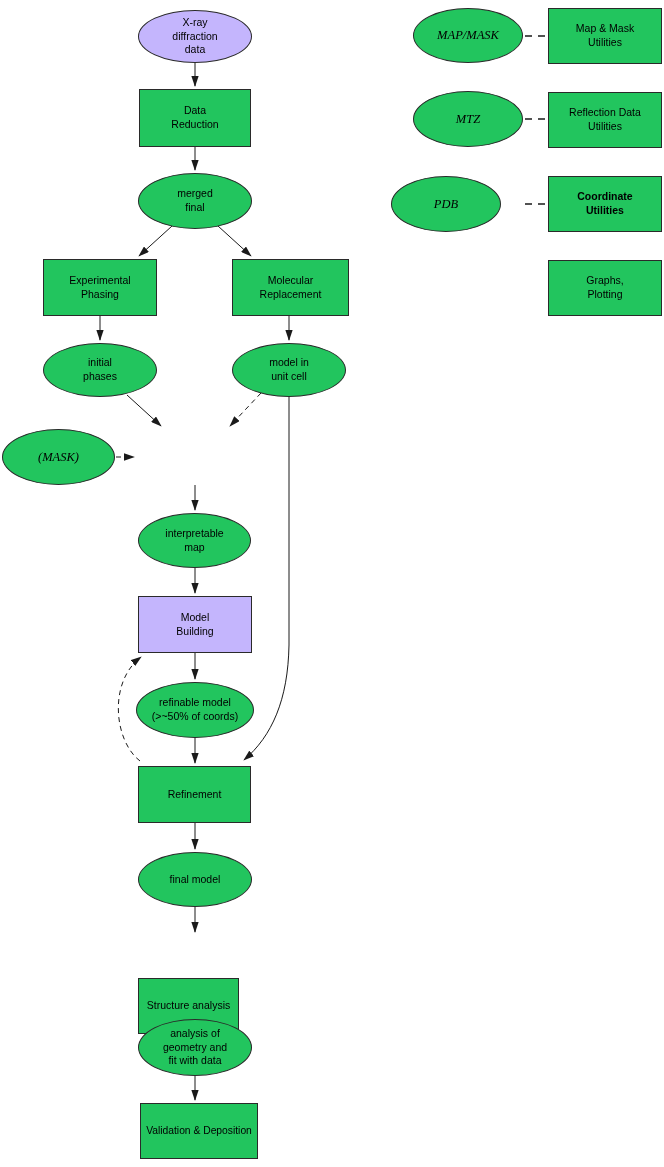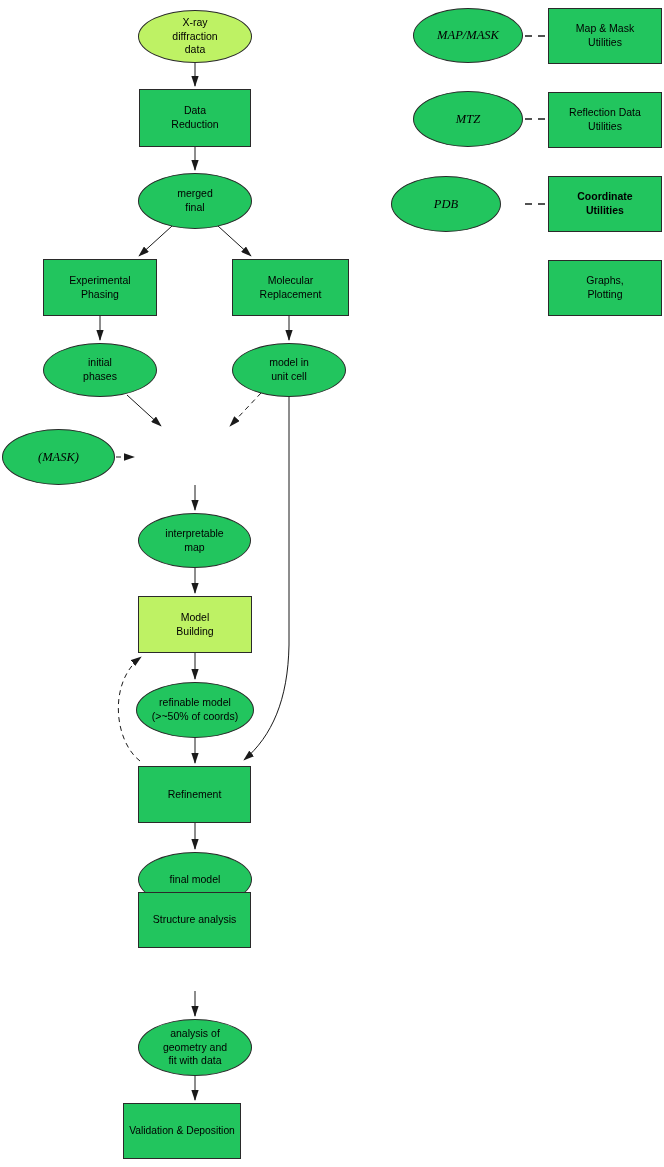--- a/index.html
+++ b/index.html
@@ -18,44 +18,44 @@
     text-align: center;
     white-space: pre-line;
     font-size: 10.5px;
     line-height: 1.3;
     color: #000;
     box-sizing: border-box;
     background: #22c55e;
   }
   .box { border: 1px solid #2a2a2a; }
   .ellipse { border: 1px solid #2a2a2a; border-radius: 50%; }
-  .shaded { background: #bef264; }
+  .shaded { background: #c4b5fd; }
   .serif-italic {
     font-family: "Liberation Serif", serif;
     font-style: italic;
     font-size: 12.5px;
   }
   
   #xray                { left: 138px; top: 10px;   width: 114px; height: 53px; border-width: 1.5px; }
   #data-reduction      { left: 139px; top: 89px;   width: 112px; height: 58px; }
   #merged-data         { left: 138px; top: 173px;  width: 114px; height: 56px; }
   #exp-phasing         { left: 43px;  top: 259px;  width: 114px; height: 57px; }
   #mol-replacement     { left: 232px; top: 259px;  width: 117px; height: 57px; }
   #initial-phases      { left: 43px;  top: 343px;  width: 114px; height: 54px; }
   #model-unit-cell     { left: 232px; top: 343px;  width: 114px; height: 54px; }
   #mask                { left: 2px;   top: 429px;  width: 113px; height: 56px; }
   #density-improvement { left: 138px; top: 429px;  width: 113px; height: 56px; }
   #interpretable-map   { left: 138px; top: 513px;  width: 113px; height: 55px; }
   #model-building      { left: 138px; top: 596px;  width: 114px; height: 57px; border-width: 1.5px; }
   #refinable-model     { left: 136px; top: 682px;  width: 118px; height: 56px; }
   #refinement          { left: 138px; top: 766px;  width: 113px; height: 57px; }
   #final-model         { left: 138px; top: 852px;  width: 114px; height: 55px; }
-  #structure-analysis  { left: 138px; top: 892px;  width: 113px; height: 56px; }
+  #structure-analysis  { left: 138px; top: 978px;  width: 101px; height: 56px; }
   #analysis-geometry   { left: 138px; top: 1019px; width: 114px; height: 57px; }
-  #validation          { left: 123px; top: 1103px; width: 118px; height: 56px; font-size: 10.3px; }
+  #validation          { left: 140px; top: 1103px; width: 118px; height: 56px; font-size: 10.3px; }
   
   #map-mask-ellipse    { left: 413px; top: 8px;    width: 110px; height: 55px; }
   #map-mask-box        { left: 548px; top: 8px;    width: 114px; height: 56px; }
   #mtz-ellipse         { left: 413px; top: 91px;   width: 110px; height: 56px; }
   #mtz-box             { left: 548px; top: 92px;   width: 114px; height: 56px; }
   #pdb-ellipse         { left: 391px; top: 176px;  width: 110px; height: 56px; font-family: Liberation Serif, serif; }
   #pdb-box             { left: 548px; top: 176px;  width: 114px; height: 56px; font-weight: bold; }
   #graphs-box          { left: 548px; top: 260px;  width: 114px; height: 56px; }
   .edge { stroke: #1a1a1a; stroke-width: 1; fill: none; }
   .edge.dashed { stroke-dasharray: 5 4; }

